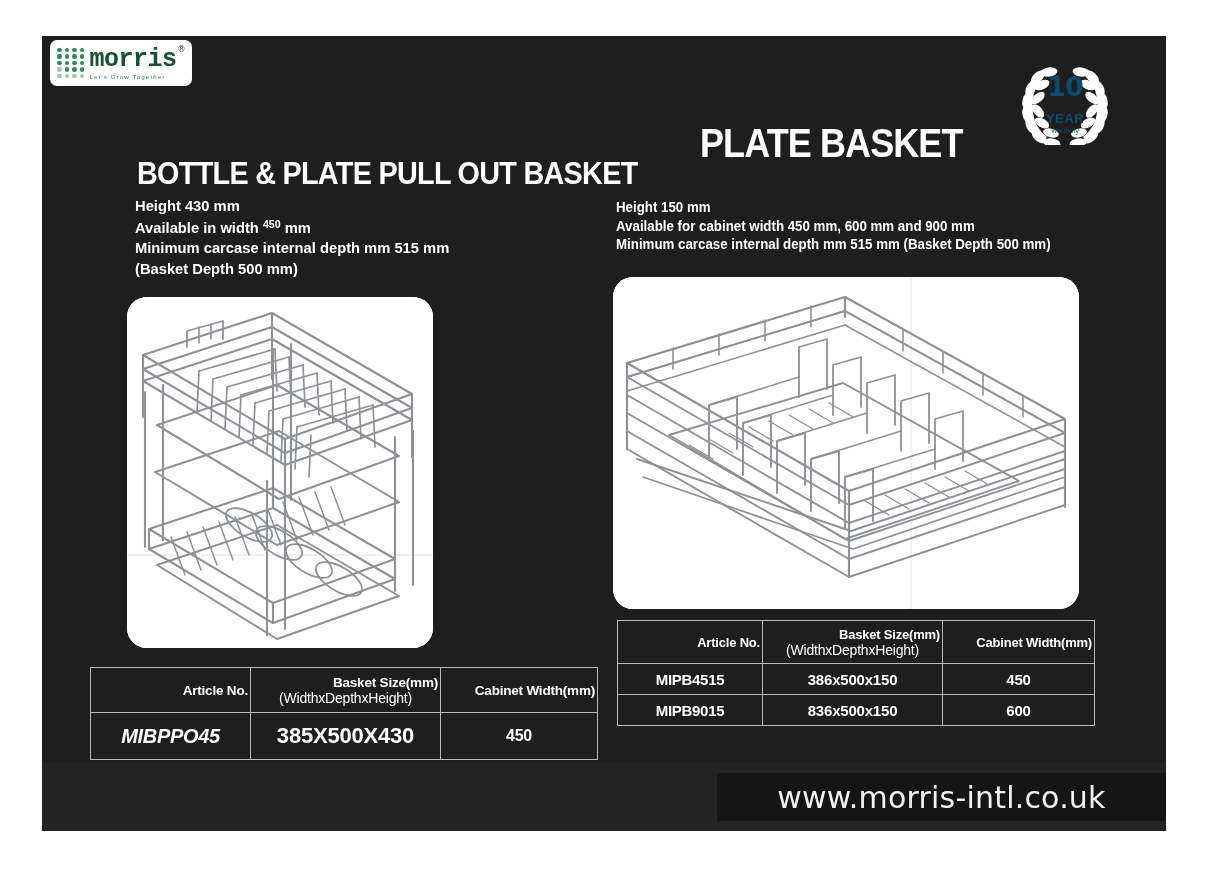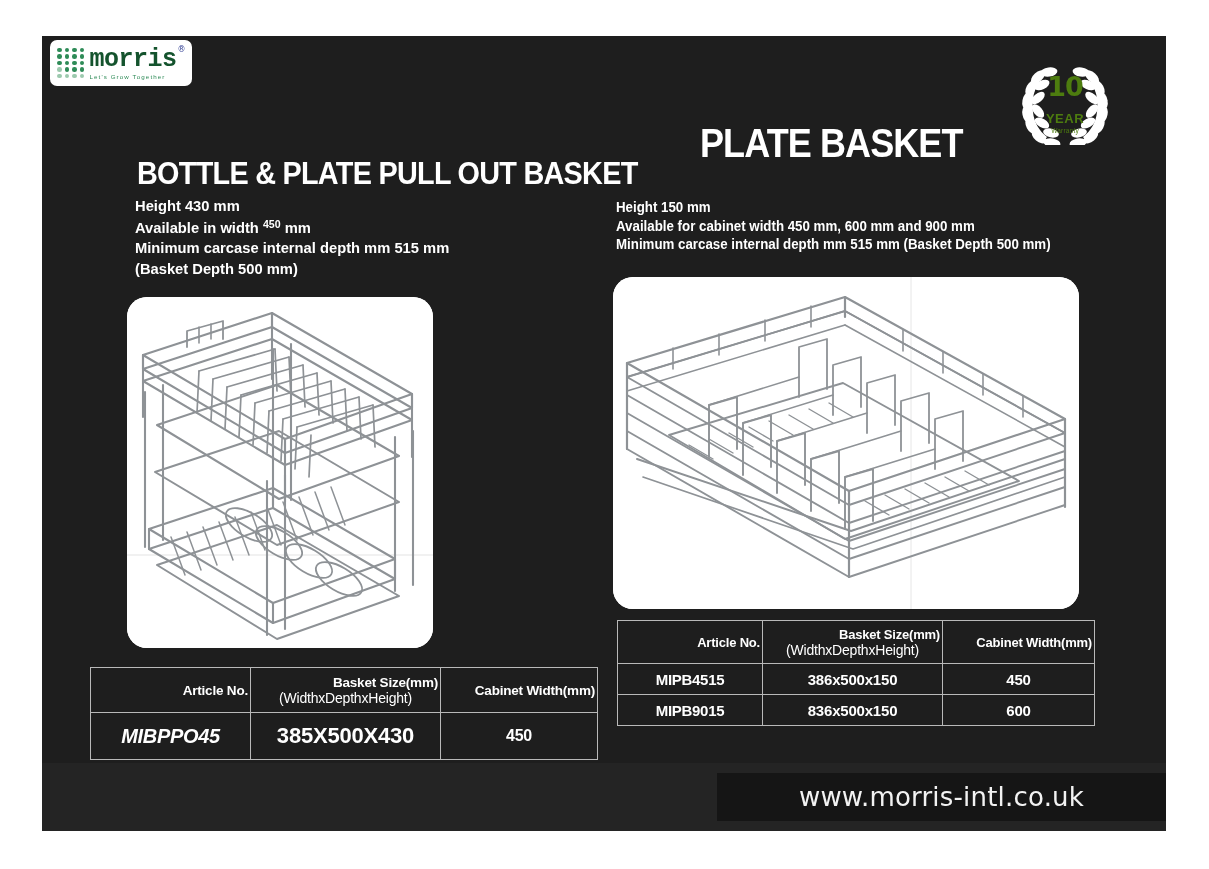--- a/index.html
+++ b/index.html
@@ -85,21 +85,21 @@
     position: absolute;
     left: 1016px; top: 57px;
     width: 98px; height: 88px;
   }
   .badge svg { display: block; }
   .badge-text {
     position: absolute;
     left: 0; top: 16px;
     width: 98px;
     text-align: center;
-    color: #4d7c0f;
+    color: #0c4a6e;
     line-height: 1;
   }
   .badge-num {
     font-family: "DejaVu Sans", sans-serif;
     font-weight: bold;
     font-size: 27px;
     letter-spacing: -1px;
     display: block;
   }
   .badge-year {
@@ -230,21 +230,21 @@
     left: 717px; top: 773px;
     width: 449px; height: 48px;
     background: #151515;
     display: flex;
     align-items: center;
     justify-content: center;
   }
   .url-text {
     color: #f2f2f2;
     font-family: "DejaVu Sans", sans-serif;
-    font-size: 26px;
+    font-size: 30px;
     letter-spacing: 0.2px;
     white-space: nowrap;
   }
 </style>
 </head>
 <body>
 
 <div class="page">
   <div class="panel"></div>
 

